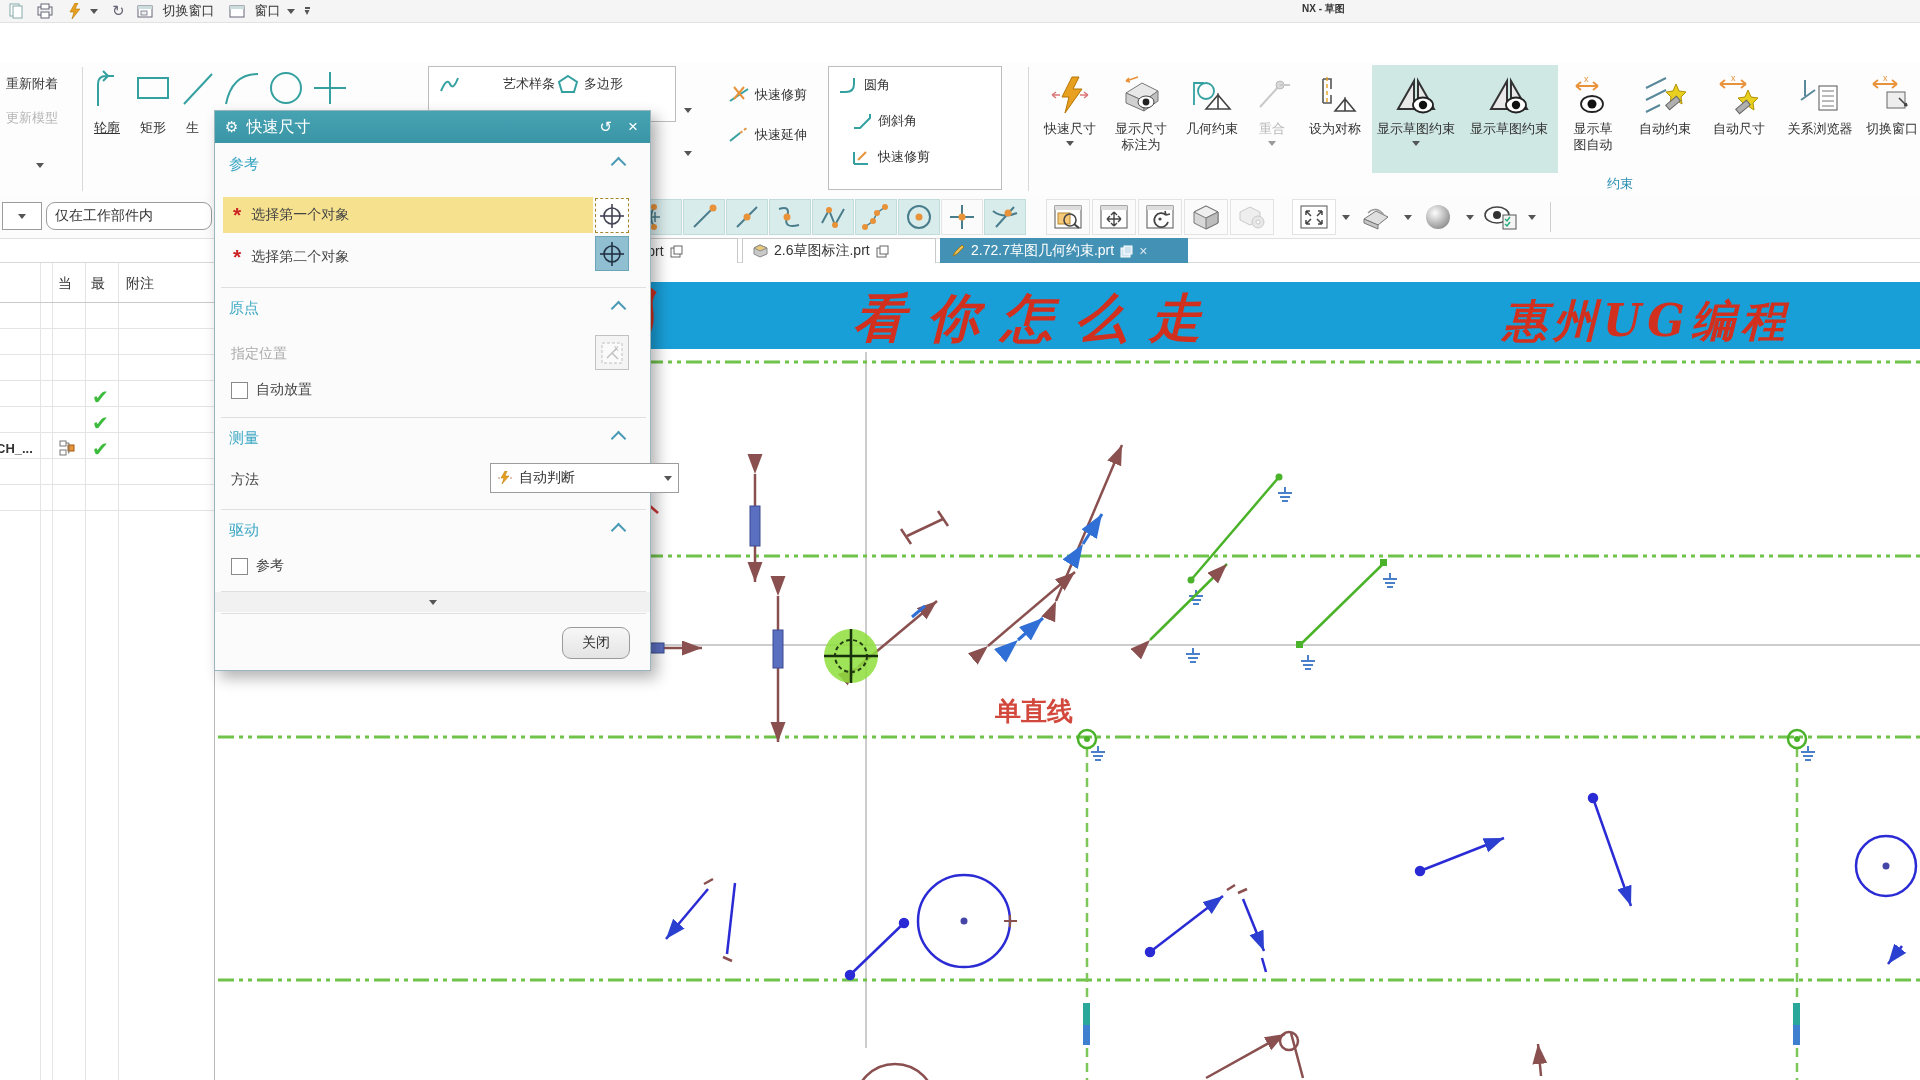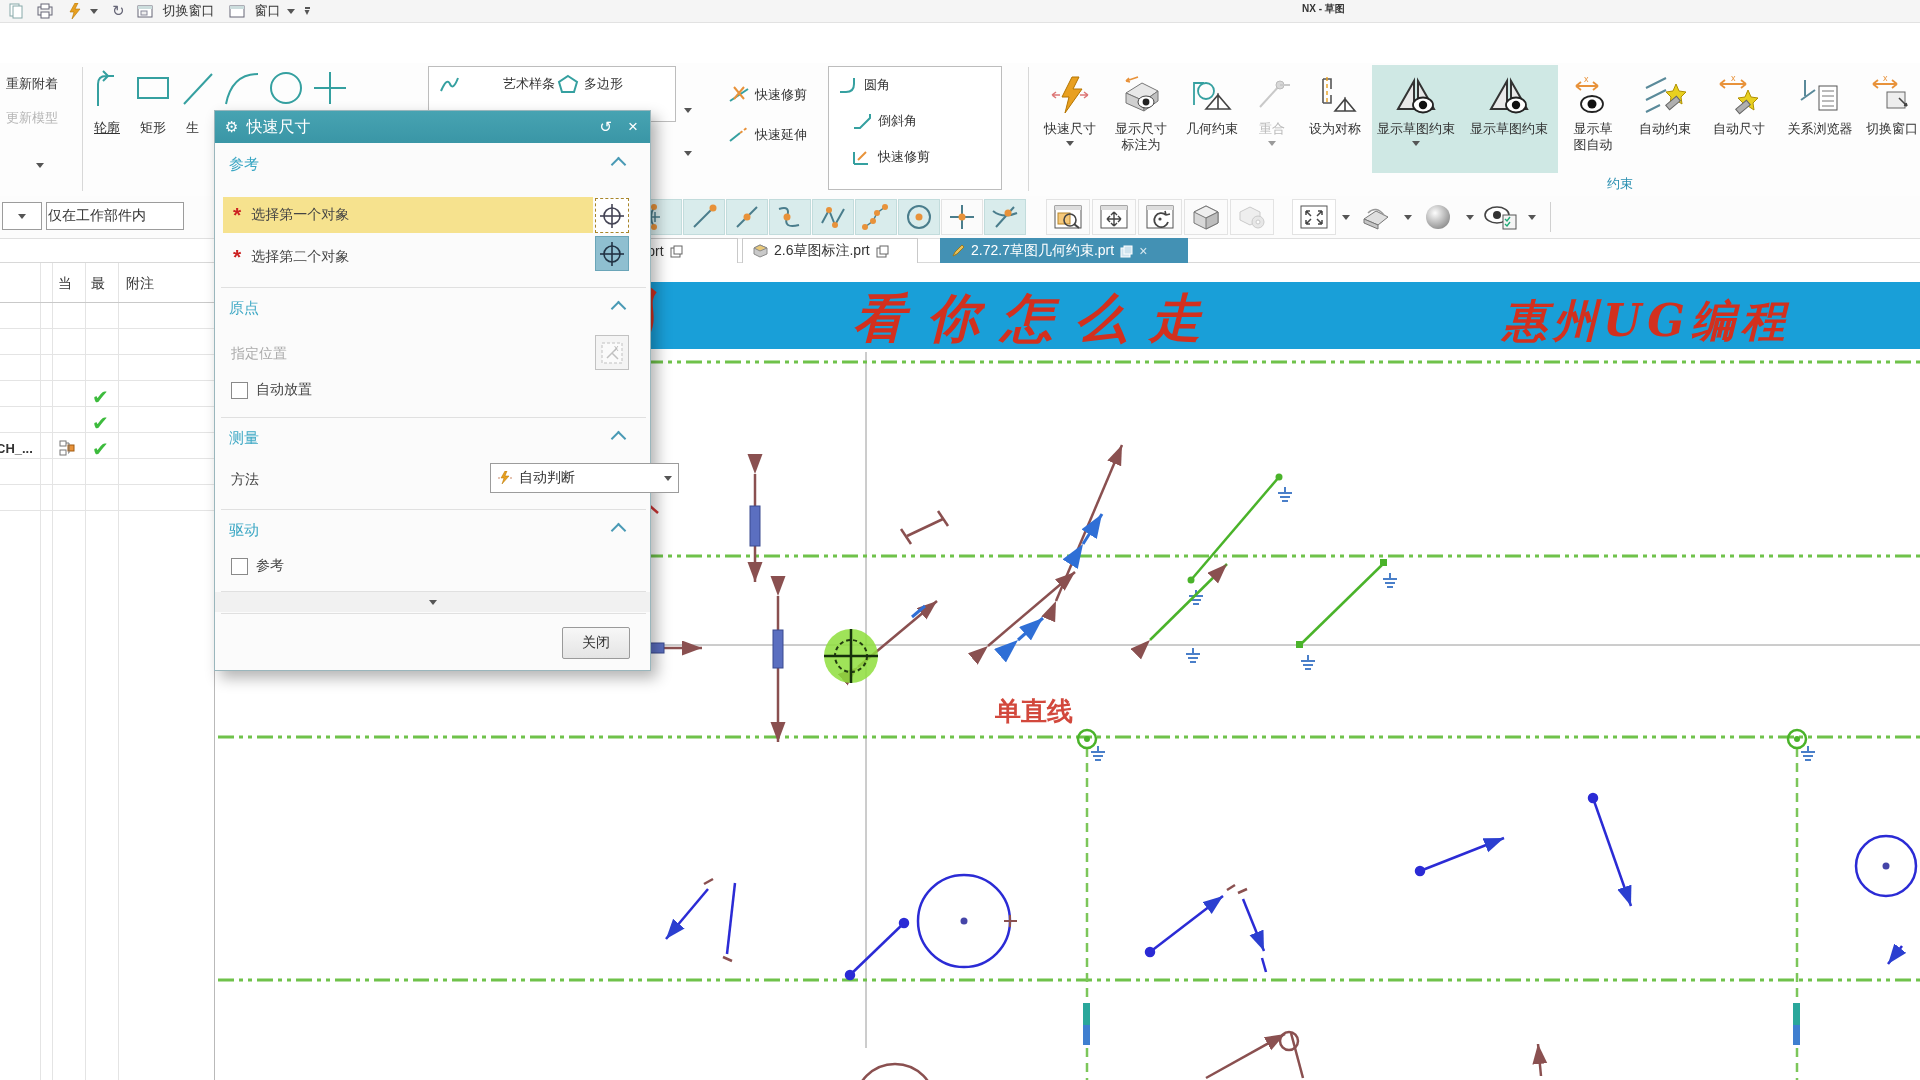--- a/index.html
+++ b/index.html
@@ -70,21 +70,21 @@
   .dlg-chev{position:absolute;left:398px;}
   .sep{position:absolute;left:6px;width:425px;height:1px;background:#e0e0e0;}
   .sel-row{position:absolute;left:8px;width:370px;height:36px;display:flex;align-items:center;font-size:14px;color:#444;}
   .star{color:#cc2222;font-size:21px;font-weight:bold;margin:0 10px 0 10px;line-height:10px;}
   .side-btn{position:absolute;left:380px;width:34px;height:35px;box-sizing:border-box;display:flex;align-items:center;justify-content:center;}
   .cb{width:15px;height:15px;border:1px solid #8a8a8a;background:#fff;display:inline-block;}
   .dlg-label{font-size:14px;color:#444;}
   .dd{position:absolute;left:229px;width:189px;height:30px;border:1px solid #9c9c9c;background:#fff;box-sizing:border-box;
       display:flex;align-items:center;font-size:14px;gap:6px;padding:0 6px;}
   #dlg-close{position:absolute;left:347px;top:516px;width:66px;height:30px;background:linear-gradient(#f7f7f7,#e4e4e4);
-             border:1px solid #9a9a9a;border-radius:2px;font-size:14px;display:flex;align-items:center;justify-content:center;}
+             border:1px solid #9a9a9a;border-radius:9px;font-size:14px;display:flex;align-items:center;justify-content:center;}
 </style>
 </head>
 <body>
 
 <div id="app">
 
   <div id="banner">
     <svg width="40" height="67" style="position:absolute;left:42px;top:0;">
       <path d="M14 8 C2 22, 18 34, 4 56" stroke="#d2301e" stroke-width="7" fill="none"></path>
     </svg>
@@ -518,21 +518,21 @@
         <span class="lab">切换窗口</span>
       </div>
     </div>
     <span class="grp-label">约束</span>
   </div>
 
   <div id="selbar">
     <div class="combo" style="left:2px;width:40px;justify-content:center;">
       <span class="tri"></span>
     </div>
-    <div class="combo" style="left:46px;width:138px;padding-left:1px;">
+    <div class="combo" style="left:46px;width:166px;padding-left:8px;border-radius:9px;">
       <span>仅在工作部件内</span>
     </div>
 
     <div style="position:absolute;left:640px;top:3px;display:flex;">
       <span class="snapbtn">
           <svg width="30" height="28">
             <path d="M8 4 q-6 10 0 20" stroke="#4a7d8c" stroke-width="2" fill="none"></path>
             <circle cx="8" cy="4" r="3" fill="#e8923a"></circle>
             <circle cx="8" cy="24" r="3" fill="#e8923a"></circle>
             <path d="M4 14 h10 M9 9 v10" stroke="#4a7d8c" stroke-width="1.5"></path>
@@ -669,21 +669,21 @@
   </div>
 
   <div id="tabbar">
     <div class="tab" style="left:620px;width:118px;">
       <span>2-.prt</span>
       <svg width="13" height="13">
           <rect x="1" y="3" width="9" height="9" fill="#fff" stroke="#666"></rect>
           <rect x="4" y="1" width="8" height="8" fill="#fff" stroke="#666"></rect>
         </svg>
     </div>
-    <div class="tab" style="left:742px;width:176px;">
+    <div class="tab" style="left:742px;width:194px;">
       <svg width="15" height="14">
           <polygon points="7,1 14,4 14,10 7,13 1,10 1,4" fill="#c9c9c9" stroke="#8a8a8a"></polygon>
           <polygon points="7,1 14,4 7,7 1,4" fill="#e8c87a" stroke="#8a8a8a"></polygon>
         </svg>
       <span>2.6草图标注.prt</span>
       <svg width="13" height="13">
           <rect x="1" y="3" width="9" height="9" fill="#fff" stroke="#666"></rect>
           <rect x="4" y="1" width="8" height="8" fill="#fff" stroke="#666"></rect>
         </svg>
     </div>

